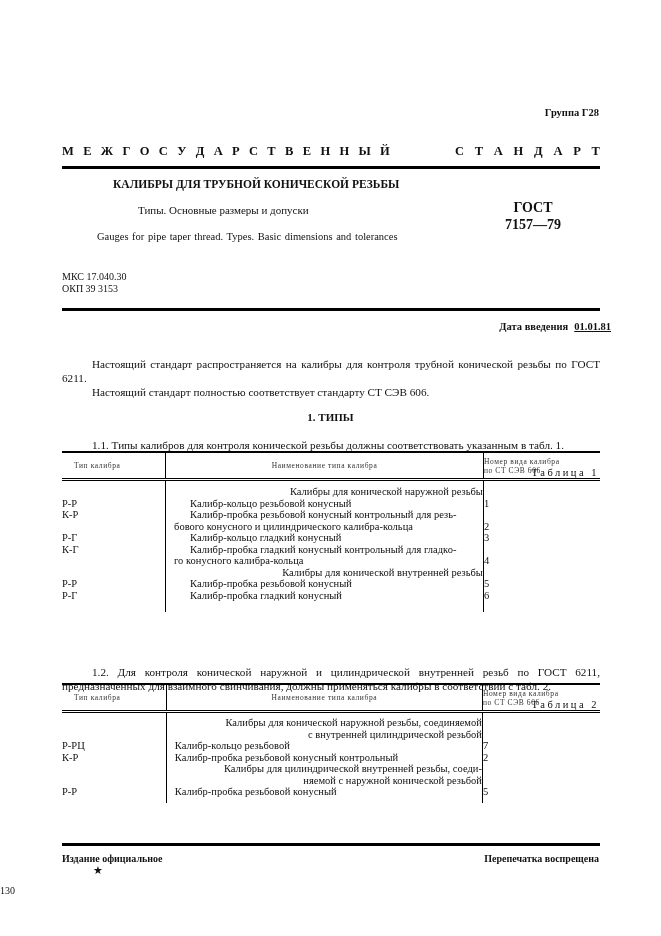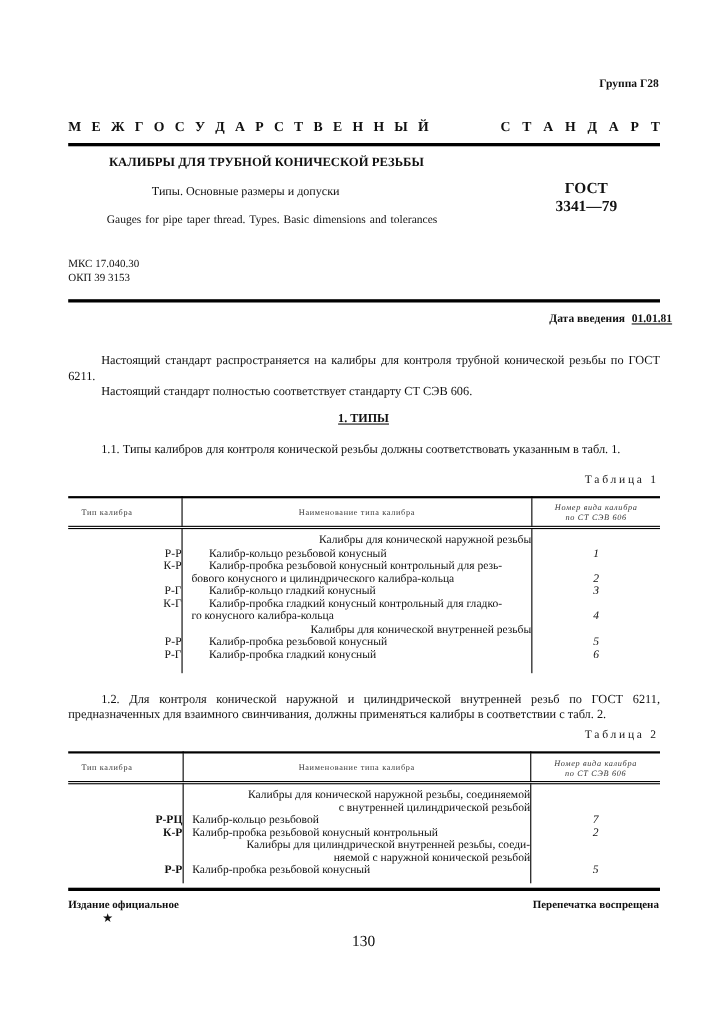--- a/index.html
+++ b/index.html
@@ -1,49 +1,49 @@
 <!DOCTYPE html>
 <html><head>
 <meta charset="utf-8">
 <style>
   html, body { margin: 0; padding: 0; background: #ffffff; }
   body { width: 661px; height: 936px; position: relative; overflow: hidden;
          font-family: "Liberation Serif", "DejaVu Serif", serif; color: #111; }
-  .abs { position: absolute; }
+  .abs { position: absolute; margin-top: 36px; }
   .group { right: 62px; top: 71px; font-size: 10.5px; font-weight: bold; }
   .interstate { left: 62px; top: 108px; font-size: 12.5px; font-weight: bold; letter-spacing: 0; }
   .interstate span { display: inline-block; }
   .rule-thick { left: 62px; width: 538px; height: 3px; background: #000; }
-  .title { left: 99px; top: 142px; font-size: 11.5px; font-weight: bold; }
+  .title { left: 113px; top: 142px; font-size: 11.5px; font-weight: bold; }
   .subtitle { left: 138px; top: 168px; font-size: 11px; font-weight: normal; }
   .gost { left: 505px; top: 163px; font-size: 14px; font-weight: bold; text-align: center; line-height: 17px; }
   .english { left: 97px; top: 195px; font-size: 10.5px; word-spacing: 1px; }
   .codes { left: 62px; top: 235px; font-size: 10px; line-height: 12px; }
   .date { right: 50px; top: 285px; font-size: 10.5px; font-weight: bold; }
   .date u { text-decoration: underline; margin-left: 6px; }
   .para { left: 62px; width: 538px; font-size: 11.2px; line-height: 14px; text-align: justify; }
   .para .indent { display: inline-block; width: 30px; }
-  .section { left: 0; width: 661px; top: 375px; text-align: center; font-size: 11px; font-weight: bold; text-decoration: underline; }
+  .section { left: 0; width: 661px; top: 375px; text-align: center; font-size: 11px; font-weight: bold; }
   .tab-label { right: 62px; font-size: 10.5px; letter-spacing: 2.5px; }
   table.gt { position: absolute; left: 62px; width: 538px; border-collapse: collapse; font-size: 10.5px; }
   table.gt th { font-weight: normal; font-size: 7.5px; letter-spacing: 0.6px; color: #333; height: 25px; vertical-align: middle; padding: 0; }
   table.gt thead tr { border-top: 2.5px solid #000; border-bottom: 3px double #000; }
   table.gt td { padding: 0; line-height: 11.5px; vertical-align: top; }
-  .c1 { width: 96px; text-align: right; }
+  .c1 { width: 96px; text-align: left; }
   .c2 { width: 319px; border-left: 1px solid #000; border-right: 1px solid #000; margin-top: 44px; }
-  .c3 { width: 123px; text-align: center; font-style: italic; }
+  .c3 { width: 123px; text-align: left; }
   td.c1 { padding-left: 0; }
   .line { height: 11.5px; white-space: nowrap; }
   .l-head { text-align: right; }
   .l-name { padding-left: 24px; }
   .l-cont { padding-left: 8px; }
   .footer-left { left: 62px; top: 817px; font-size: 10px; font-weight: bold; }
   .footer-right { right: 62px; top: 817px; font-size: 10px; font-weight: bold; }
   .star { left: 93px; top: 828px; font-size: 11px; }
-  .pagenum { left: 0; width: 661px; top: 849px; text-align: center; font-size: 14px; }
+  .pagenum { left: 0; width: 661px; top: 849px; font-size: 10px; }
 </style>
 </head>
 <body>
 
 <div class="abs group">Группа Г28</div>
 
 <div class="abs interstate" style="width:538px;">
   <div id="interstate-word" style="position:absolute;left:0;top:0;width:328px;display:flex;justify-content:space-between;">
       <span>М</span>
       <span>Е</span>
@@ -74,21 +74,21 @@
       <span>Р</span>
       <span>Т</span>
     </div>
 </div>
 <div class="abs rule-thick" style="top:130px;"></div>
 
 <div class="abs title">КАЛИБРЫ ДЛЯ ТРУБНОЙ КОНИЧЕСКОЙ РЕЗЬБЫ</div>
 <div class="abs subtitle">Типы. Основные размеры и допуски</div>
 <div class="abs gost">
   <div>ГОСТ</div>
-  <div>3341—79</div>
+  <div>7157—79</div>
 </div>
 <div class="abs english">Gauges for  pipe  taper   thread.  Types. Basic dimensions and tolerances</div>
 
 <div class="abs codes">
   <div>МКС 17.040.30</div>
   <div>ОКП 39 3153</div>
 </div>
 <div class="abs rule-thick" style="top:272px;height:2.5px;"></div>
 
 <div class="abs date">
@@ -173,21 +173,21 @@
       <th class="c1" style="text-align:left;padding-left:12px;">Тип калибра</th>
       <th class="c2">Наименование типа калибра</th>
       <th class="c3">
         <div>Номер вида калибра</div>
         <div>по СТ СЭВ 606</div>
       </th>
     </tr>
   </thead>
   <tbody>
     <tr>
-      <td class="c1" id="t2-types" style="padding-top:4px;height:86px;font-weight:bold;">
+      <td class="c1" id="t2-types" style="padding-top:4px;height:86px;">
           <div class="line" style="padding-left: 0px;"></div>
           <div class="line" style="padding-left: 0px;"></div>
           <div class="line" style="padding-left: 0px;">Р-РЦ</div>
           <div class="line" style="padding-left: 0px;">К-Р</div>
           <div class="line" style="padding-left: 0px;"></div>
           <div class="line" style="padding-left: 0px;"></div>
           <div class="line" style="padding-left: 0px;">Р-Р</div>
         </td>
       <td class="c2" id="t2-names" style="padding-top:4px;">
           <div class="line l-head">Калибры для конической наружной резьбы, соединяемой</div>

